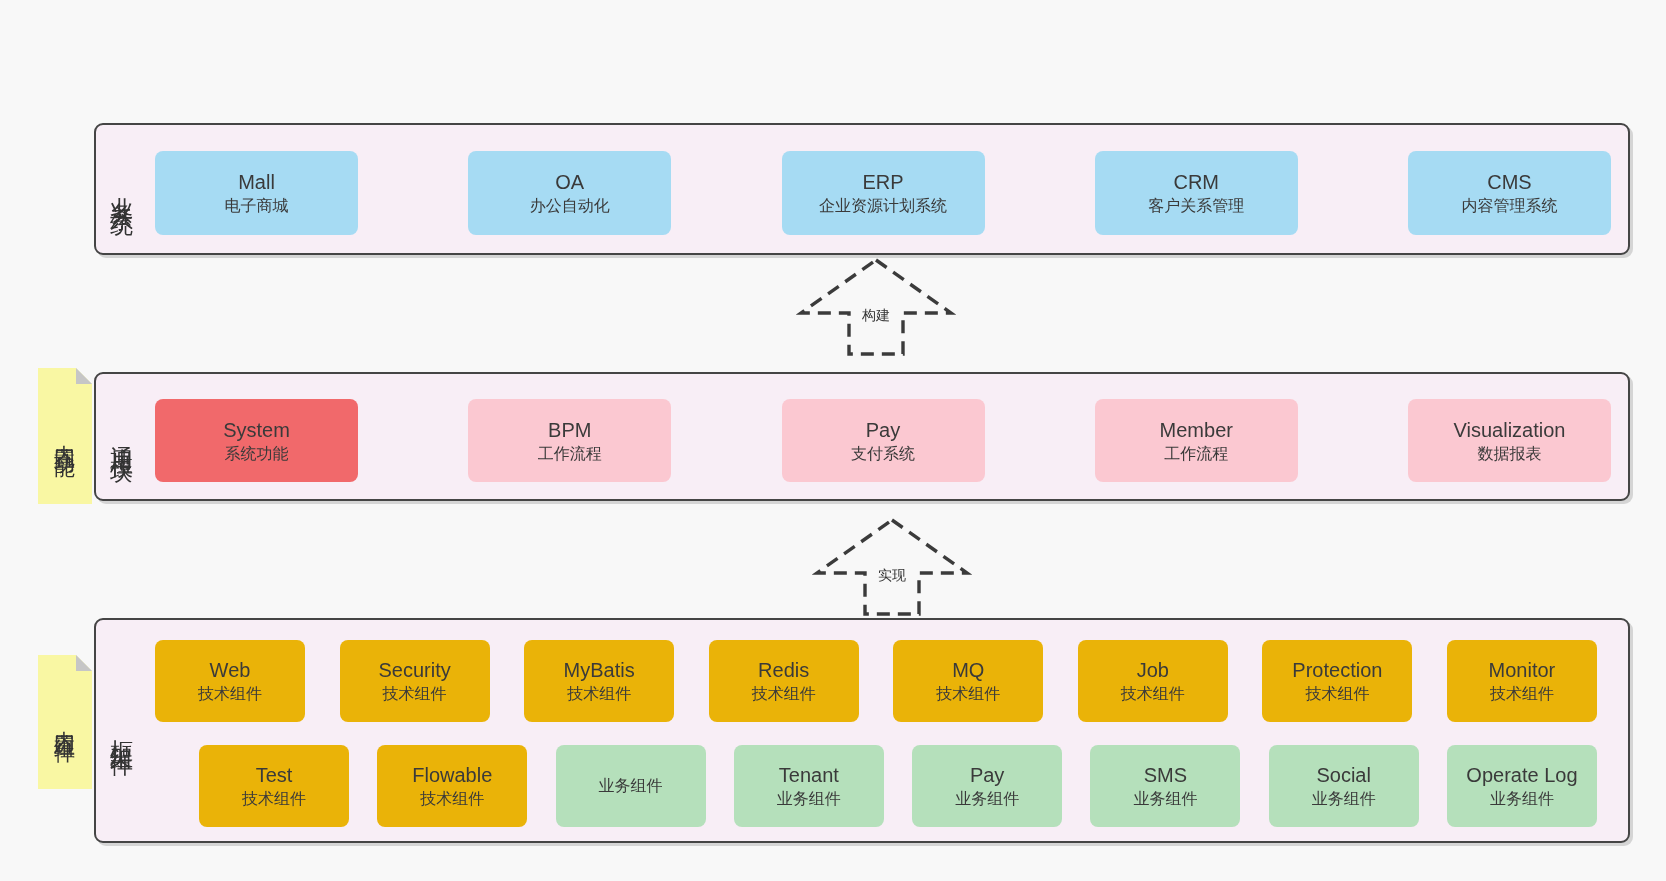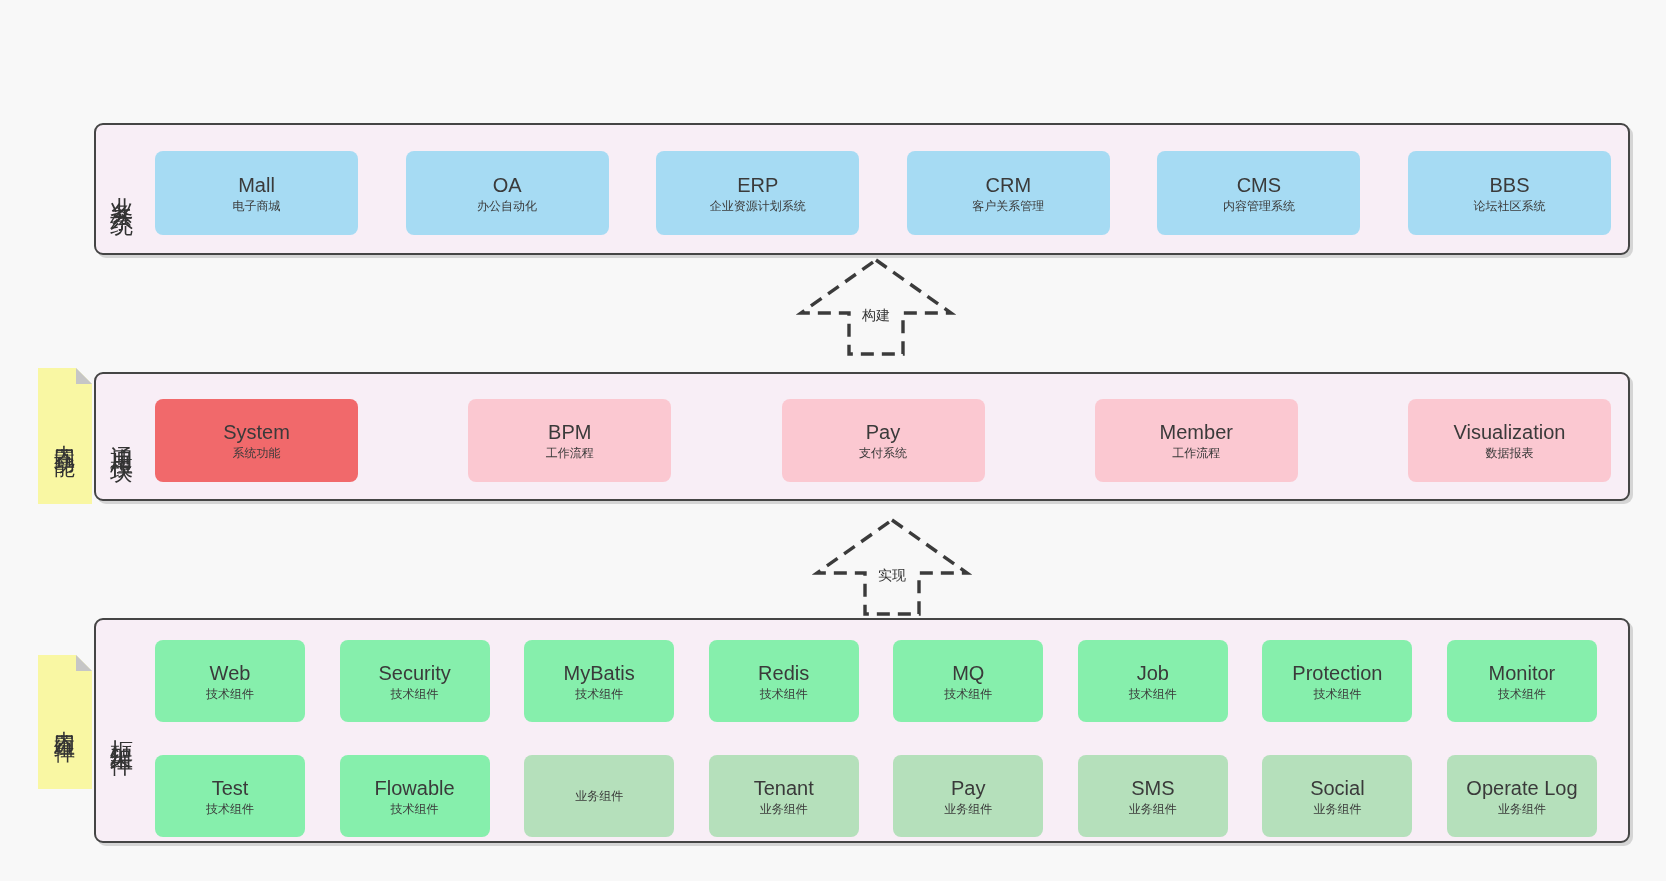--- a/index.html
+++ b/index.html
@@ -30,34 +30,34 @@
   }
   .row{
     position:absolute;left:59px;
     display:flex;justify-content:space-between;
   }
   .row-wide{right:17px;}
   .row-narrow{right:31px;}
   #band-business .row{top:26px;height:84px;}
   #band-modules .row{top:25px;height:83px;}
   #band-framework .row-a{top:20px;height:82px;}
-  #band-framework .row-b{top:135px;height:82px;}
+  #band-framework .row-b{top:125px;height:82px;margin-left:44px;}
   .box{
     width:203px;height:100%;
     border-radius:8px;
     display:flex;flex-direction:column;align-items:center;justify-content:center;
     text-align:center;box-sizing:border-box;padding:2px 6px;
   }
   #band-framework .box{width:150px;}
   .box .en{font-size:20px;line-height:1.3;}
-  .box .zh{font-size:12px;line-height:1.35;}
+  .box .zh{font-size:16px;line-height:1.35;}
   .c-blue{background:#a6dbf3;}
   .c-red{background:#f1696b;}
   .c-pink{background:#fbc8d1;}
-  .c-gdark{background:#86efac;}
+  .c-gdark{background:#eab308;}
   .c-glight{background:#b5e0bb;}
   .sticky{
     position:absolute;left:38px;width:54px;
     background:#f9f7a3;
     clip-path:polygon(0 0, calc(100% - 16px) 0, 100% 16px, 100% 100%, 0 100%);
     display:flex;align-items:center;justify-content:center;
   }
   #sticky-modules{top:368px;height:136px;}
   #sticky-framework{top:655px;height:134px;}
   .sticky-fold{
@@ -104,24 +104,20 @@
         <div class="zh">企业资源计划系统</div>
       </div>
       <div class="box c-blue">
         <div class="en">CRM</div>
         <div class="zh">客户关系管理</div>
       </div>
       <div class="box c-blue">
         <div class="en">CMS</div>
         <div class="zh">内容管理系统</div>
       </div>
-      <div class="box c-blue">
-        <div class="en">BBS</div>
-        <div class="zh">论坛社区系统</div>
-      </div>
     </div>
   </div>
 
   <div class="arrow" id="arrow-build">
     <svg viewBox="0 0 160 100">
       <polygon class="arrow-outline" points="80,3 155,56 107,56 107,97 53,97 53,56 5,56"></polygon>
     </svg>
     <span class="arrow-label">构建</span>
   </div>
 

